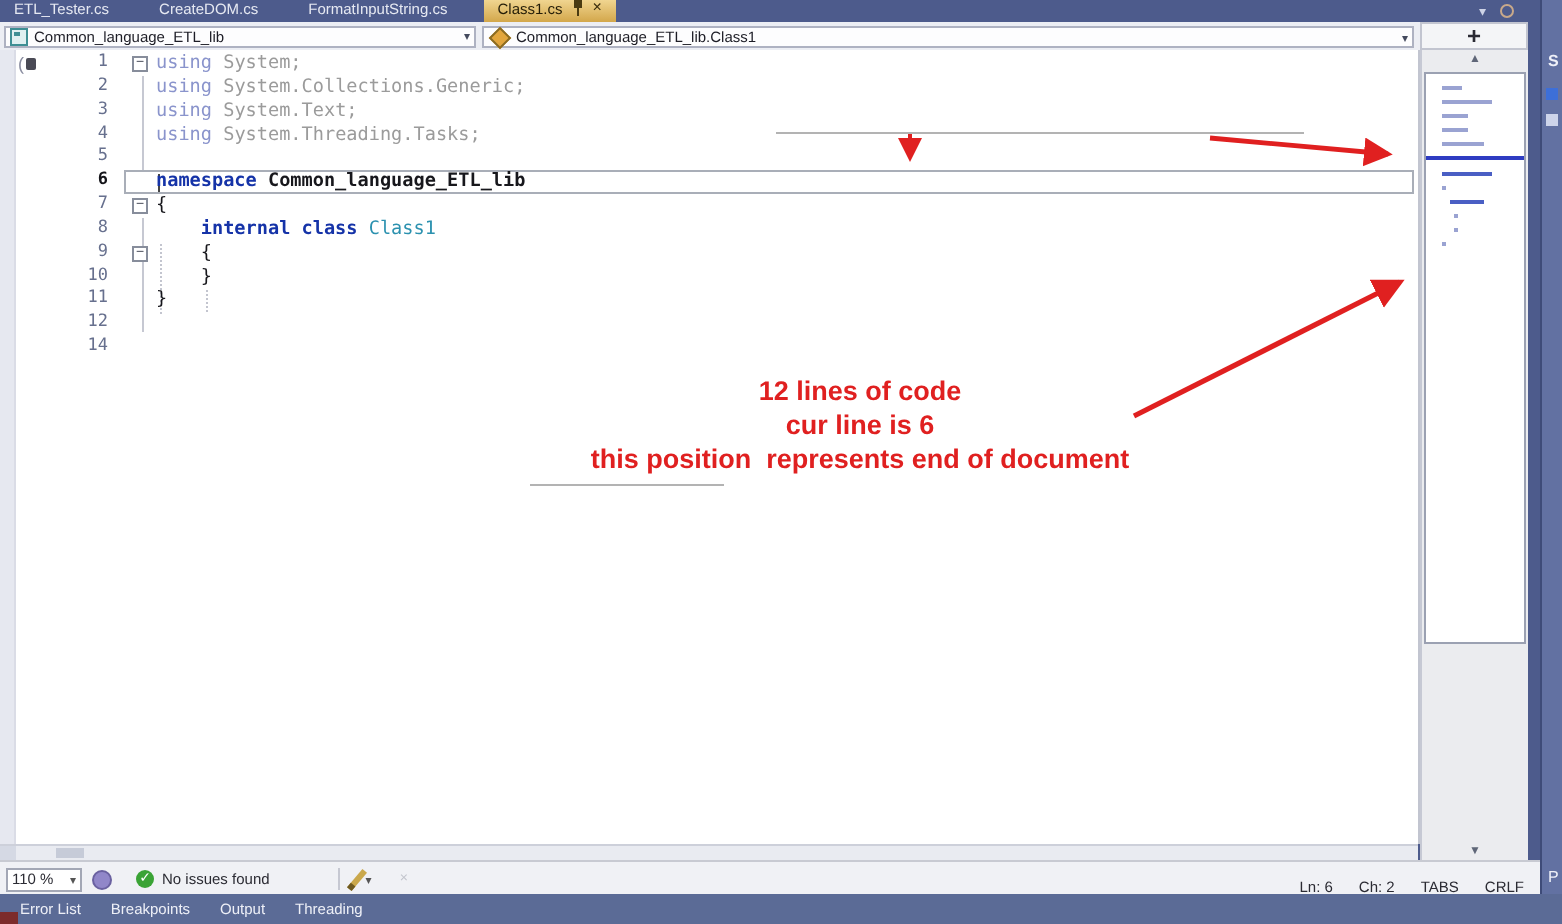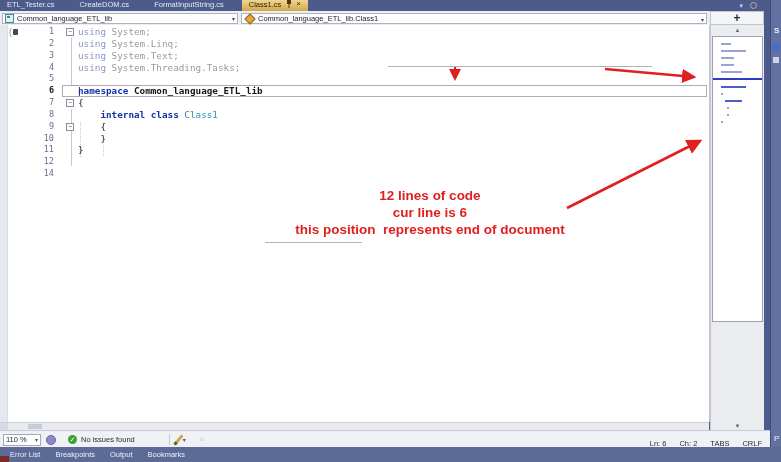--- a/index.html
+++ b/index.html
@@ -162,21 +162,21 @@
     <div class="fold-box" style="top: 2px;">−</div>
         <div class="fold-box" style="top: 73.1px;">−</div>
         <div class="fold-box" style="top: 96.8px;">−</div>
       </div>
     <div class="guide dotted" style="left:80px;top:97px;height:35px;"></div>
     <div class="guide dotted" style="left:103px;top:120px;height:11px;"></div>
     <div id="caret-line"></div>
     <div id="caret"></div>
     <div id="code">
         <div class="code-row"><span class="seg-ukw">using</span><span class="seg-ugr"> System;</span></div>
-        <div class="code-row"><span class="seg-ukw">using</span><span class="seg-ugr"> System.Linq;</span></div>
+        <div class="code-row"><span class="seg-ukw">using</span><span class="seg-ugr"> System.Collections.Generic;</span></div>
         <div class="code-row"><span class="seg-ukw">using</span><span class="seg-ugr"> System.Text;</span></div>
         <div class="code-row"><span class="seg-ukw">using</span><span class="seg-ugr"> System.Threading.Tasks;</span></div>
         <div class="code-row"></div>
         <div class="code-row"><span class="seg-kw">namespace</span><span class="seg-id"> Common_language_ETL_lib</span></div>
         <div class="code-row"><span class="seg-pl">{</span></div>
         <div class="code-row"><span class="seg-pl">    </span><span class="seg-kw">internal class</span><span class="seg-ty"> Class1</span></div>
         <div class="code-row"><span class="seg-pl">    {</span></div>
         <div class="code-row"><span class="seg-pl">    }</span></div>
         <div class="code-row"><span class="seg-pl">}</span></div>
         <div class="code-row"></div>
@@ -238,21 +238,21 @@
       <span>TABS</span>
       <span>CRLF</span>
     </div>
   </div>
 
   <div id="bottombar">
     <div style="display:flex;margin-left:4px;">
         <div class="bottom-tab">Error List</div>
         <div class="bottom-tab">Breakpoints</div>
         <div class="bottom-tab">Output</div>
-        <div class="bottom-tab">Bookmarks</div>
+        <div class="bottom-tab">Threading</div>
       </div>
   </div>
   <div id="red-corner"></div>
 
   <div class="ann" id="ann2"><span>12 lines of code</span>
 <span>cur line is 6</span>
 <span>this position  represents end of document</span></div>
   <div class="ann-underline" id="u1"></div>
   <div class="ann-underline" id="u2"></div>
 

